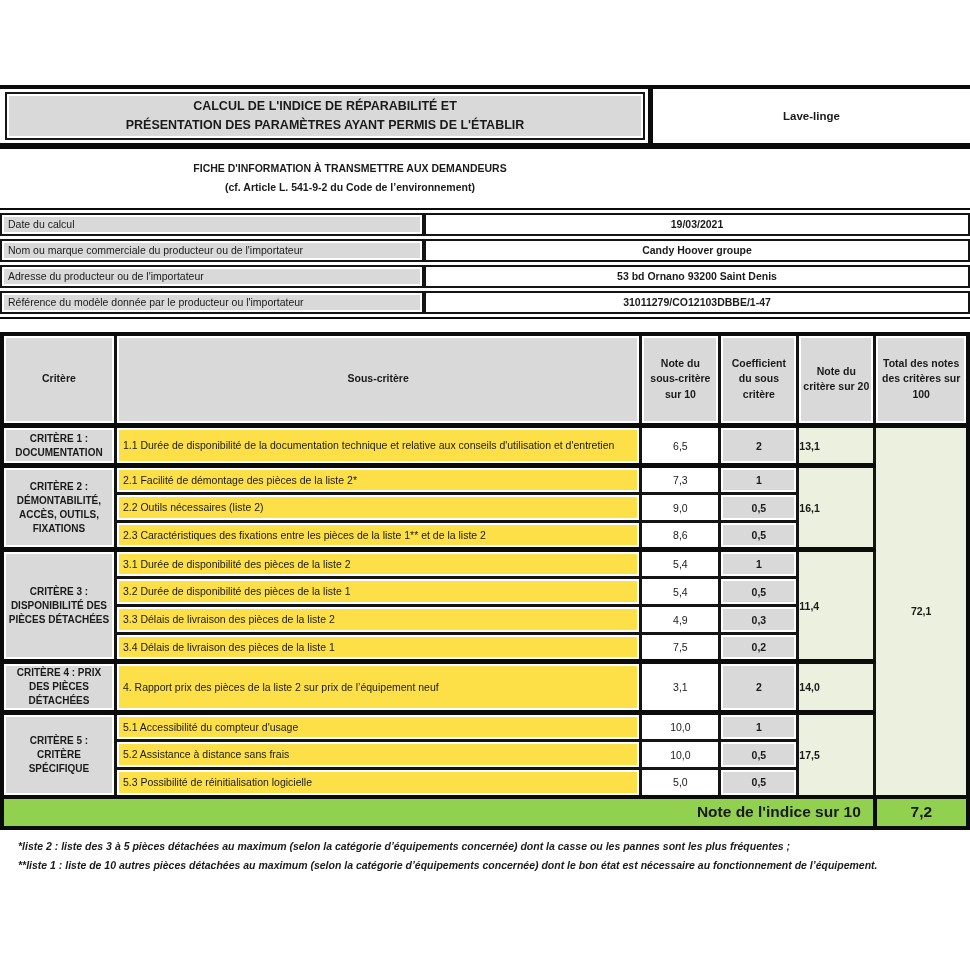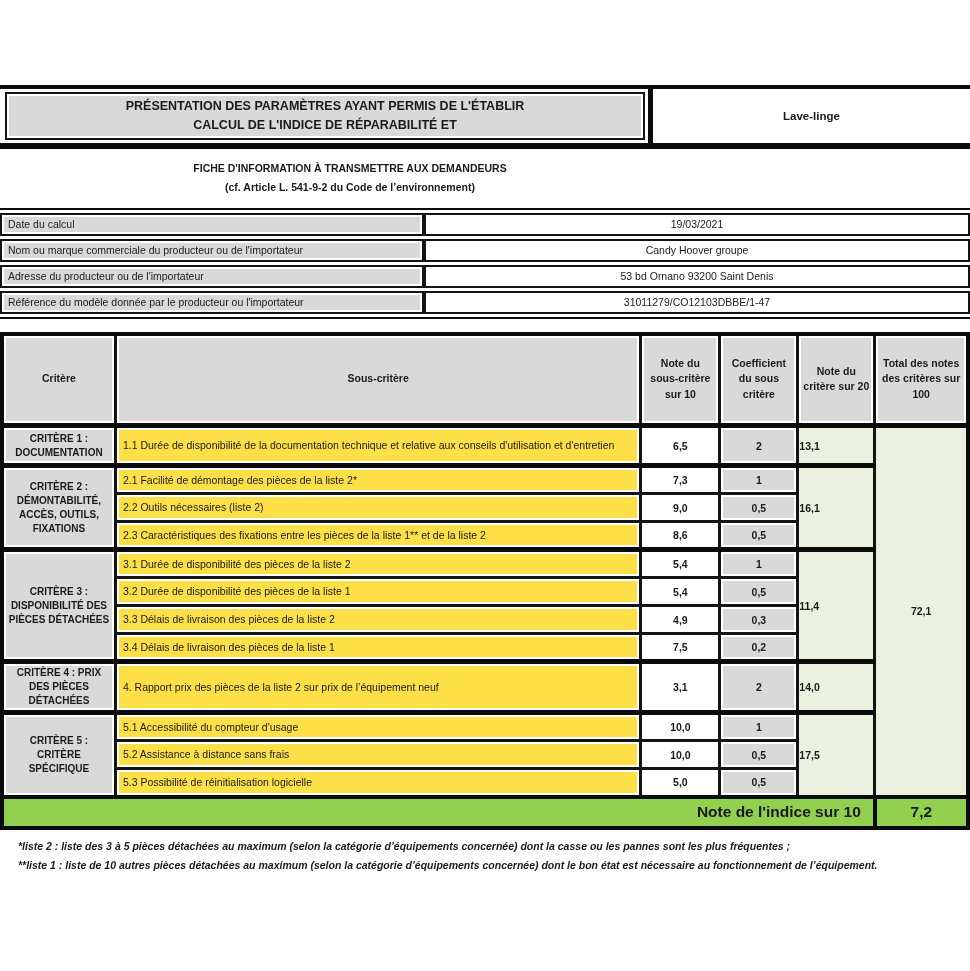--- a/index.html
+++ b/index.html
@@ -51,21 +51,21 @@
     border-top:2px solid #0b0b0b;
     border-bottom:2px solid #0b0b0b;
   }
   table.info td { border:2px solid #141414; height:23px; font-size:10.5px; }
   td.info-label {
     width:424px;
     background:#d9d9d9;
     box-shadow: inset 0 0 0 2px #ffffff;
     padding:2px 4px 2px 6px;
   }
-  td.info-value { text-align:center; font-weight:400; background:#fff;margin-top:26px; }
+  td.info-value { text-align:center; font-weight:700; background:#fff;margin-top:26px; }
 
   
   table.main {
     width:100%;
     margin-top:13px;
     border-collapse:collapse;
     border:4px solid #0b0b0b;
   }
   table.main th, table.main td { border:3px solid #141414; vertical-align:middle; }
   table.main th {
@@ -78,21 +78,21 @@
     background:#d9d9d9;
     box-shadow: inset 0 0 0 2px #ffffff;
     font-weight:700; font-size:10px; text-align:center;
     padding:2px 4px; line-height:1.4;
   }
   td.sub {
     background:#fde047;
     box-shadow: inset 0 0 0 2px #ffffff;
     font-size:10.5px; padding:3px 6px; line-height:1.35;
   }
-  td.s10 { background:#ffffff; text-align:center; font-weight:700; font-size:10.5px; }
+  td.s10 { background:#ffffff; text-align:center; font-weight:400; font-size:10.5px; }
   td.coef {
     background:#d9d9d9;
     box-shadow: inset 0 0 0 2px #ffffff;
     text-align:center; font-weight:700; font-size:10.5px;
   }
   td.s20 { background:#ebf1de; text-align:left; font-weight:700; font-size:10.5px; }
   td.total { background:#ebf1de; text-align:center; font-weight:700; font-size:10.5px; }
   tr.r  td { height:28px; }
   tr.r1 td { height:40px; }
   tr.r4 td { height:43px; }
@@ -110,22 +110,22 @@
   .footnotes { margin-top:7px; padding-left:18px; font-size:10.5px; font-weight:700; font-style:italic; line-height:1.9; }
 </style>
 </head>
 <body>
 
 <div class="page">
 
   <div class="banner">
     <div class="banner-left">
       <div class="banner-left-box">
+        <div>CALCUL DE L'INDICE DE RÉPARABILITÉ ET</div>
         <div>PRÉSENTATION DES PARAMÈTRES AYANT PERMIS DE L'ÉTABLIR</div>
-        <div>CALCUL DE L'INDICE DE RÉPARABILITÉ ET</div>
       </div>
     </div>
     <div class="banner-right">
       <span>Lave-linge</span>
     </div>
   </div>
 
   <div class="subtitle">
     <div class="line1">FICHE D'INFORMATION À TRANSMETTRE AUX DEMANDEURS</div>
     <div class="line2">(cf. Article L. 541-9-2 du Code de l’environnement)</div>

